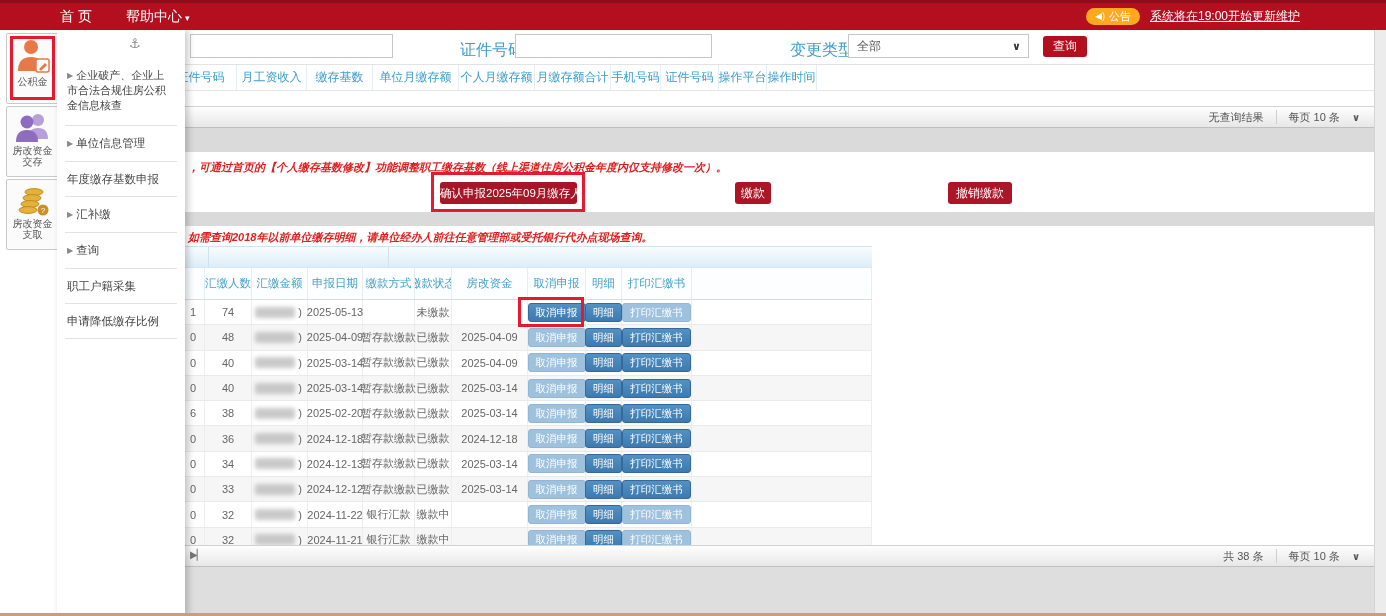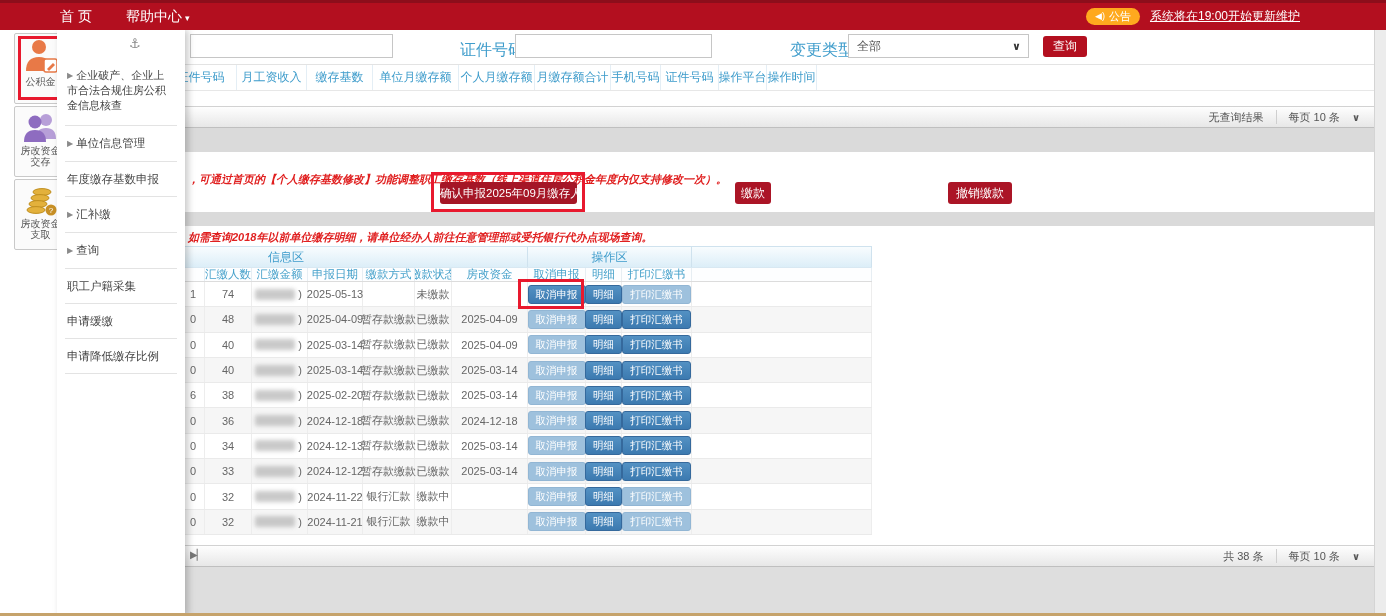--- a/index.html
+++ b/index.html
@@ -13,21 +13,21 @@
   .nav-item { color:#fff; font-size:14px; cursor:pointer; white-space:nowrap; }
   .nav-caret { font-size:9px; color:#fff; margin-left:3px; }
   .announce { position:absolute; right:86px; top:0; height:27px; display:flex; align-items:center; gap:10px; }
   .ann-badge { background:#ffa91e; color:#fff; font-size:11px; border-radius:9px; height:17px;
     line-height:17px; padding:0 9px; display:flex; align-items:center; gap:4px; }
   .speaker { font-size:9px; line-height:17px; }
   .ann-link { color:#fff; font-size:12px; text-decoration:underline; cursor:pointer; white-space:nowrap; }
 
   
   .icon-rail { position:absolute; left:0; top:30px; width:57px; height:586px; background:#fff; z-index:4; }
-  .rail-card { position:absolute; left:14px; width:53px; height:71px; background:#fbfbfb;
+  .rail-card { position:absolute; left:6px; width:53px; height:71px; background:#fbfbfb;
     border:1px solid #c9c9c9; border-radius:2px; text-align:center; cursor:pointer; }
   .rail-card svg { display:block; margin:4px auto 0; }
   .rail-label { font-size:10px; color:#555; line-height:11px; }
 
   
   .menu-panel { position:absolute; left:57px; top:30px; width:128px; height:586px; background:#fff;
     box-shadow:3px 0 7px rgba(0,0,0,.22); z-index:5; }
   .anchor-ic { position:absolute; left:72px; top:6px; color:#8a8a8a; font-size:13px; cursor:pointer; }
   .menu-list { margin-top:30px; padding:0 8px; }
   .menu-item { position:relative; padding:9px 2px; border-bottom:1px solid #e3e3e3; font-size:11.5px;
@@ -68,21 +68,21 @@
   .gap { position:absolute; left:0; width:100%; background:#dadada; }
 
   .notice { position:absolute; left:131px; font-size:11px; color:#e01f1f; font-style:italic; font-weight:bold; white-space:nowrap; }
 
   
   .t2 { position:absolute; left:-12px; top:216px; width:827px; font-size:11px; color:#666; }
   .t2-group { display:flex; height:22px; background:linear-gradient(#f8fcfe,#dceef8);
     border-top:1px solid #cfe2ee; border-bottom:1px solid #d8e8f2; }
   .t2g { flex:none; display:flex; align-items:center; justify-content:center; font-size:12px;
     color:#3e9ccb; border-right:1px solid #cfe2ee; }
-  .t2-head { display:flex; height:14px; background:#fdfeff; border-bottom:1px solid #dcdcdc; }
+  .t2-head { display:flex; height:32px; background:#fdfeff; border-bottom:1px solid #dcdcdc; }
   .t2hc { flex:none; display:flex; align-items:center; justify-content:center; font-size:11.5px;
     color:#44a0ca; border-right:1px solid #e7eef3; overflow:hidden; white-space:nowrap; cursor:pointer; }
   .t2r { display:flex; height:25.3px; background:#fff; border-bottom:1px solid #eaeaea; }
   .t2r.alt { background:#f6f6f6; }
   .t2c { flex:none; display:flex; align-items:center; justify-content:center;
     border-right:1px solid #ededed; overflow:visible; white-space:nowrap; position:relative; }
   .t2c.r { justify-content:flex-end; padding-right:8px; }
   .redact { width:40px; height:11px; background:#bcbcbc; border-radius:2px; filter:blur(2px); opacity:.8; margin-right:3px; }
   .rbtn { background:linear-gradient(#5391c3,#3c7ab0); border:1px solid #35699c; color:#fff;
     border-radius:3px; font-size:10.5px; height:19px; line-height:17px; padding:0 7px;
@@ -179,36 +179,35 @@
       <span class="pb-text">无查询结果</span>
       <span class="pb-sep"></span>
       <span class="pb-text">每页 10 条</span>
       <span class="pb-caret">∨</span>
     </div>
   </div>
 
   <div class="gap" style="top:98px; height:24px;"></div>
 
   <div style="position:absolute; left:0; top:122px; width:100%; height:60px; background:#fff;">
-    <div class="notice" style="top:20px;">，可通过首页的【个人缴存基数修改】功能调整职工缴存基数（线上渠道住房公积金年度内仅支持修改一次）。</div>
+    <div class="notice" style="top:8px;">，可通过首页的【个人缴存基数修改】功能调整职工缴存基数（线上渠道住房公积金年度内仅支持修改一次）。</div>
     <button class="btn-red" style="position:absolute; left:383px; top:30px; width:137px; height:22px; font-size:11.5px; background:#a51626;">确认申报2025年09月缴存人员名单</button>
     <button class="btn-red" style="position:absolute; left:678px; top:30px; width:36px; height:22px; background:#ab1526;">缴款</button>
     <button class="btn-red" style="position:absolute; left:891px; top:30px; width:64px; height:22px; background:#ab1526;">撤销缴款</button>
     <div class="anno" style="left:374px; top:20px; width:154px; height:40px;"></div>
   </div>
 
   <div class="gap" style="top:182px; height:14px;"></div>
 
   <div style="position:absolute; left:0; top:196px; width:100%; height:20px; background:#fff;">
     <div class="notice" style="top:4px;">如需查询2018年以前单位缴存明细，请单位经办人前往任意管理部或受托银行代办点现场查询。</div>
   </div>
 
   <div class="t2" id="t2">
       <div class="t2-group">
-        <div class="t2g" style="width: 483px;">信息区</div>
         <div class="t2g" style="width: 164px;">操作区</div>
         <div class="t2g" style="width: 180px;"></div>
       </div>
       <div class="t2-head">
         <div class="t2hc" style="width: 160px;">数</div>
         <div class="t2hc" style="width: 47px;">汇缴人数</div>
         <div class="t2hc" style="width: 56px;">汇缴金额</div>
         <div class="t2hc" style="width: 55px;">申报日期</div>
         <div class="t2hc" style="width: 52px;">缴款方式</div>
         <div class="t2hc" style="width: 37px;">缴款状态</div>
@@ -456,19 +455,18 @@
 
 <div class="menu-panel">
   <span class="anchor-ic">⚓</span>
   <div class="menu-list" id="menu-list">
       <div class="menu-item first"><span class="m-arrow">▶</span><span>企业破产、企业上市合法合规住房公积金信息核查</span></div>
       <div class="menu-item"><span class="m-arrow">▶</span><span>单位信息管理</span></div>
       <div class="menu-item"><span>年度缴存基数申报</span></div>
       <div class="menu-item"><span class="m-arrow">▶</span><span>汇补缴</span></div>
       <div class="menu-item"><span class="m-arrow">▶</span><span>查询</span></div>
       <div class="menu-item"><span>职工户籍采集</span></div>
-      <div class="menu-item"><span>申请缓缴</span></div>
       <div class="menu-item"><span>申请降低缴存比例</span></div>
     </div>
 </div>
 
 <div class="scroll-strip"></div>
 <div class="bottom-line"></div>
 
 </body></html>

